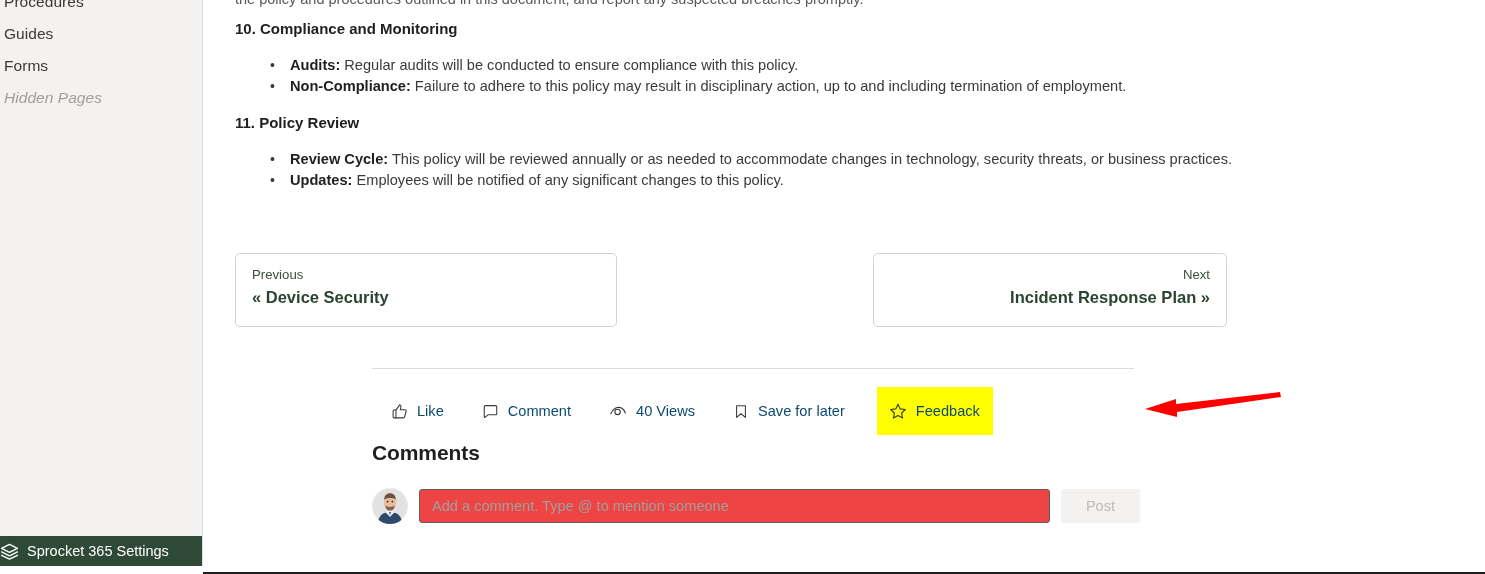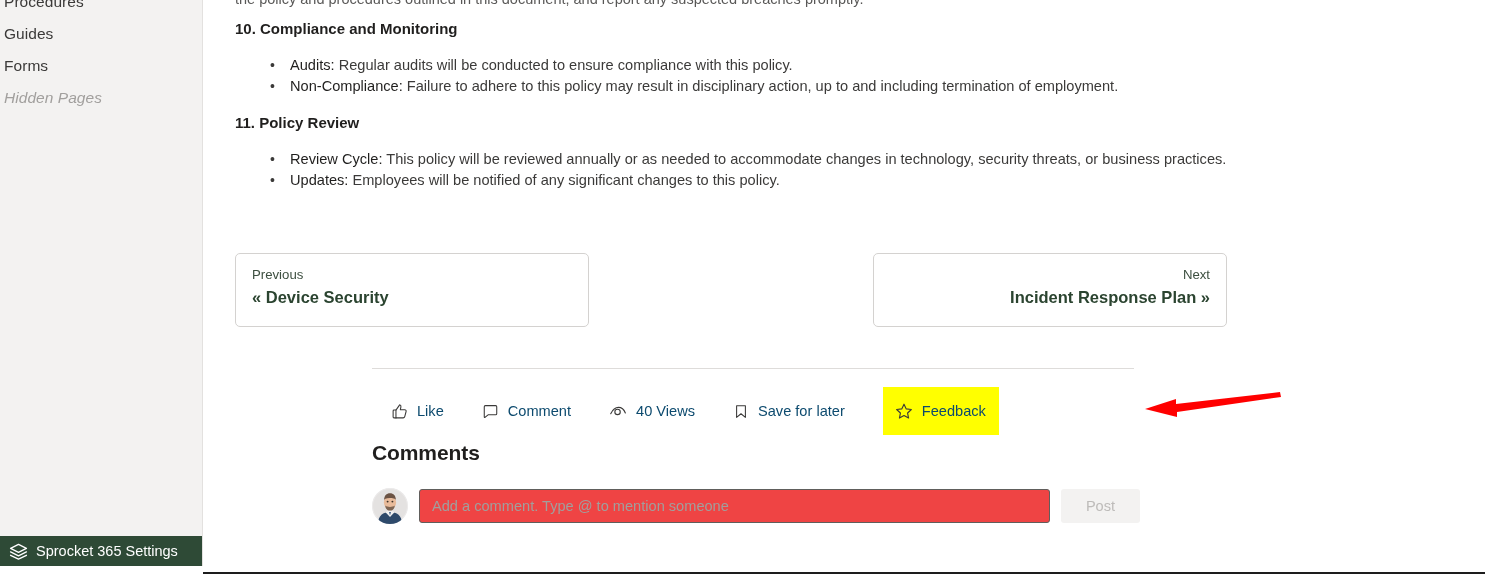--- a/index.html
+++ b/index.html
@@ -49,21 +49,21 @@
   
   #settings-bar {
     position: absolute;
     left: 0;
     bottom: 8px;
     width: 202px;
     height: 30px;
     background: #2e4a36;
     display: flex;
     align-items: center;
-    padding-left: 9px;
+    padding-left: 0;
     gap: 8px;
   }
   #settings-bar .label {
     color: #ffffff;
     font-size: 14.5px;
     white-space: nowrap;
   }
   .stack-icon { width: 19px; height: 19px; display: block; }
 
   
@@ -125,36 +125,36 @@
     color: #3b3a39;
     white-space: nowrap;
   }
   .bullet-row .dot {
     position: absolute;
     left: 35px; top: 0;
     color: #3b3a39;
     font-size: 14px;
   }
   .bullet-row .term {
-    font-weight: normal;
+    font-weight: bold;
     color: #201f1e;
     text-align: center;
   }
 
   
   .nav-card {
     position: absolute;
     top: 253px;
     height: 74px;
     border: 1px solid #d4d2d0;
     border-radius: 5px;
     background: #ffffff;
     padding: 11px 16px;
   }
-  #prev-card { left: 31px; width: 354px; }
+  #prev-card { left: 31px; width: 382px; }
   #next-card { left: 669px; width: 354px; text-align: right; padding-left: 40px; }
   .nav-card .kicker {
     font-size: 13.2px;
     color: #3d4f40;
     line-height: 20px;
   }
   .nav-card .title {
     font-size: 16.5px;
     font-weight: bold;
     color: #2b4430;
@@ -185,21 +185,21 @@
     gap: 9px;
     height: 48px;
     padding: 0 11px;
     font-size: 14.6px;
     color: #0c4a6e;
     white-space: nowrap;
   }
   .action + .action { margin-left: 16px; }
   .action.highlight {
     background: #ffff00;
-    margin-left: 27px;
+    margin-left: 21px;
     padding: 0 13px 0 12px;
   }
   .action svg { display: block; flex: 0 0 auto; }
 
   
   #red-arrow {
     position: absolute;
     left: 938px; top: 388px;
     width: 140px; height: 36px;
     pointer-events: none;

